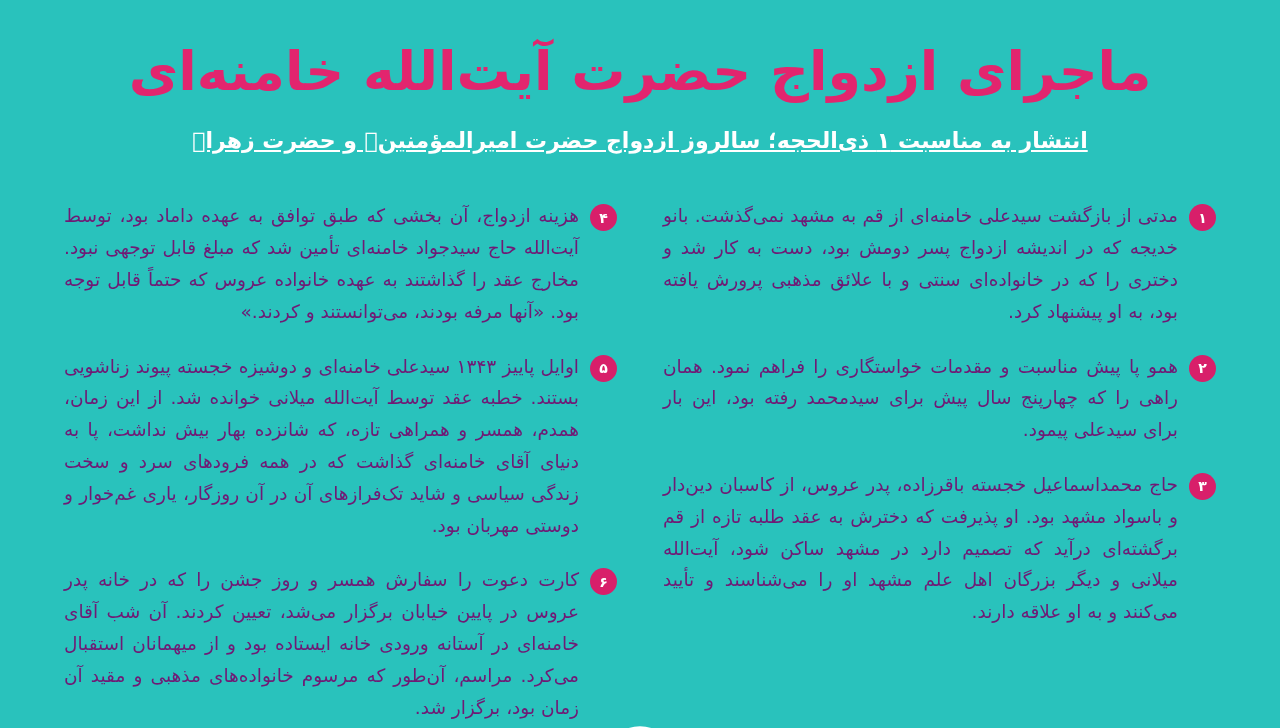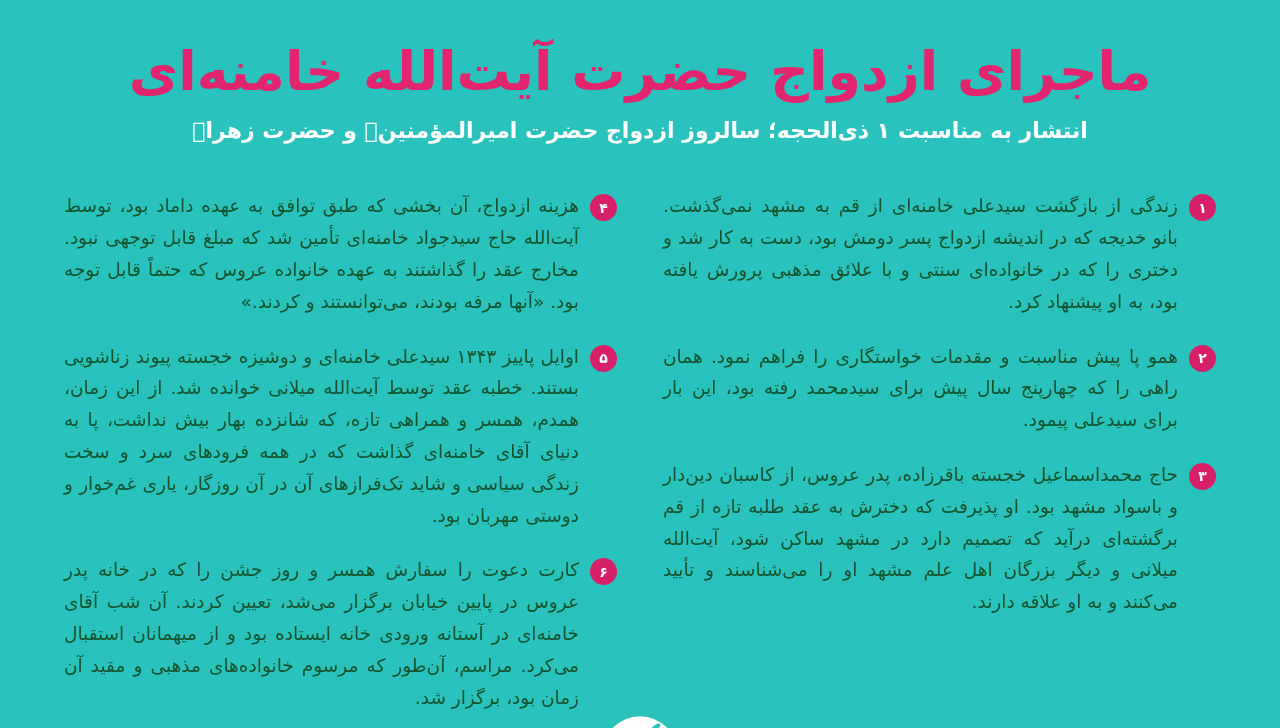--- a/index.html
+++ b/index.html
@@ -21,25 +21,26 @@
   }
   .title{
     margin:0;
     color:#e2256e;
     font-size:54px;
     font-weight:bold;
     line-height:1.25;
     letter-spacing:0;
   }
   .subtitle{
-    margin:10px 0 0 0;
+    margin:20px 0 0 0;
     color:#ffffff;
     font-size:22px;
     font-weight:bold;
     line-height:1.4;
+    text-decoration:underline;
   }
   
   .columns{
     margin-top:44px;
     padding:0 64px;
     display:grid;
     grid-template-columns:1fr 1fr;
     column-gap:46px;
     align-items:start;
   }
@@ -57,21 +58,21 @@
     border-radius:50%;
     background:#d81f6a;
     color:#ffffff;
     font-size:14px;
     font-weight:bold;
     display:flex;align-items:center;justify-content:center;
     line-height:1;
   }
   .item-text{
     margin:0;
-    color:#14532d;
+    color:#701a75;
     font-size:18.5px;
     line-height:1.72;
     text-align:justify;
     text-justify:inter-word;
   }
   
   .footer{
     margin-top:auto;
     padding-bottom:28px;
     display:flex;
@@ -87,21 +88,21 @@
   <header class="header">
     <h1 class="title">ماجرای ازدواج حضرت آیت‌الله خامنه‌ای</h1>
     <p class="subtitle">انتشار به مناسبت ۱ ذی‌الحجه؛ سالروز ازدواج حضرت امیرالمؤمنینؑ و حضرت زهراؑ</p>
   </header>
 
   <main class="columns">
 
     <section class="col">
       <article class="item">
         <span class="badge">۱</span>
-        <p class="item-text">زندگی از بازگشت سیدعلی خامنه‌ای از قم به مشهد نمی‌گذشت. بانو خدیجه که در اندیشه ازدواج پسر دومش بود، دست به کار شد و دختری را که در خانواده‌ای سنتی و با علائق مذهبی پرورش یافته بود، به او پیشنهاد کرد.</p>
+        <p class="item-text">مدتی از بازگشت سیدعلی خامنه‌ای از قم به مشهد نمی‌گذشت. بانو خدیجه که در اندیشه ازدواج پسر دومش بود، دست به کار شد و دختری را که در خانواده‌ای سنتی و با علائق مذهبی پرورش یافته بود، به او پیشنهاد کرد.</p>
       </article>
       <article class="item">
         <span class="badge">۲</span>
         <p class="item-text">همو پا پیش مناسبت و مقدمات خواستگاری را فراهم نمود. همان راهی را که چهارپنج سال پیش برای سیدمحمد رفته بود، این بار برای سیدعلی پیمود.</p>
       </article>
       <article class="item">
         <span class="badge">۳</span>
         <p class="item-text">حاج محمداسماعیل خجسته باقرزاده، پدر عروس، از کاسبان دین‌دار و باسواد مشهد بود. او پذیرفت که دخترش به عقد طلبه تازه از قم برگشته‌ای درآید که تصمیم دارد در مشهد ساکن شود، آیت‌الله میلانی و دیگر بزرگان اهل علم مشهد او را می‌شناسند و تأیید می‌کنند و به او علاقه دارند.</p>
       </article>
     </section>

